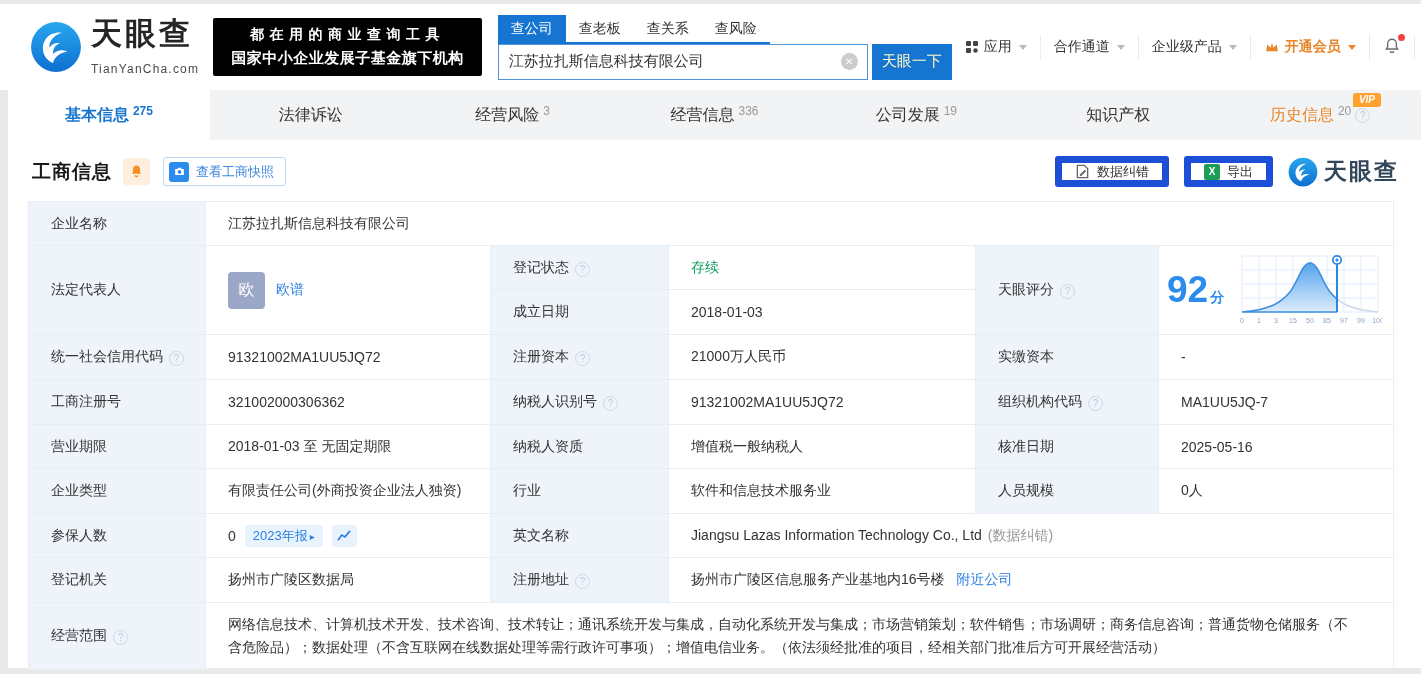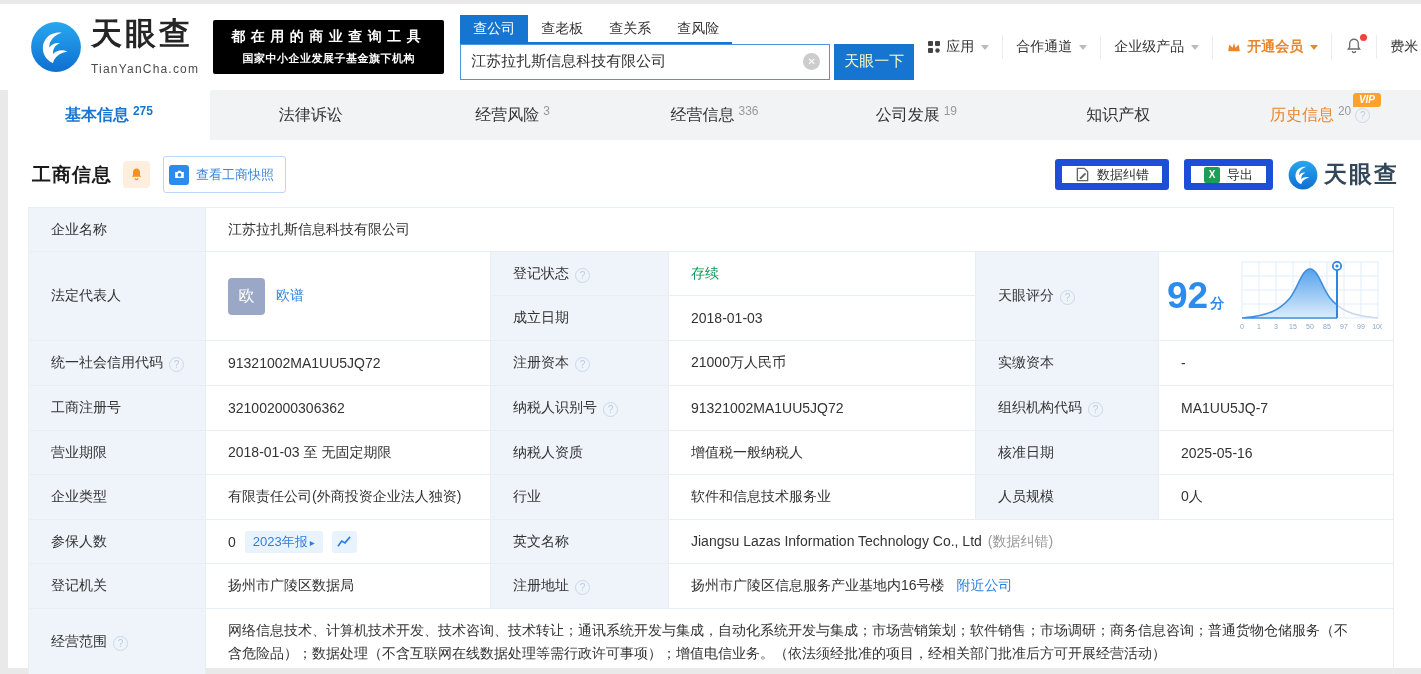--- a/index.html
+++ b/index.html
@@ -6,21 +6,21 @@
   body{width:1421px;height:674px;background:#e9e9e9;overflow:hidden;
        font-family:"Liberation Sans","DejaVu Sans",sans-serif;color:#333;}
   a{text-decoration:none}
   
   .header{margin-top:4px;background:#fff;height:86px;display:flex;align-items:center;padding-left:30px}
   .logo-wrap{display:flex;align-items:center;gap:9px}
   .logo-text .cn{font-size:31px;font-weight:bold;color:#252525;letter-spacing:3px;line-height:1}
   .logo-text .en{font-size:12px;color:#4a4a4a;letter-spacing:1.2px;margin-top:13px}
   .banner{margin-left:14px;background:#000000;color:#fff;padding:8px 18px;text-align:center;border-radius:2px}
   .banner .l1{font-size:14px;font-weight:bold;letter-spacing:5.5px;white-space:nowrap}
-  .banner .l2{font-size:11px;font-weight:bold;letter-spacing:.5px;margin-top:5px;white-space:nowrap}
+  .banner .l2{font-size:15px;font-weight:bold;letter-spacing:.5px;margin-top:5px;white-space:nowrap}
   .search-area{margin-left:16px}
   .search-tabs{display:flex;width:fit-content;border-bottom:2px solid #1775d2}
   .stab{font-size:14px;height:27px;line-height:27px;padding:0 13px;color:#333;cursor:pointer}
   .stab.active{background:#1775d2;color:#fff}
   .search-row{display:flex;align-items:center;margin-top:0}
   .search-box{width:370px;height:36px;border:1px solid #4e94db;display:flex;align-items:center;background:#fff}
   .search-input{flex:1;border:none;outline:none;font-size:15px;padding:0 10px;color:#333;font-family:inherit}
   .clear-ic{width:17px;height:17px;border-radius:50%;background:#ccc;color:#fff;font-size:10px;line-height:17px;
             text-align:center;margin-right:9px;cursor:pointer}
   .clear-ic::after{content:"✕"}
@@ -44,21 +44,21 @@
              font-style:italic;padding:1px 6px 2px;border-radius:3px 3px 3px 0}
   .q{display:inline-block;width:15px;height:15px;border:1px solid #ccd8e8;border-radius:50%;color:#bccbdf;
      font-size:10px;line-height:13px;text-align:center;cursor:pointer;flex:none}
   .q::after{content:"?"}
   
   .content{margin-left:8px;background:#fff;height:528px}
   .toolbar{display:flex;align-items:center;padding:16px 22px 6px 24px}
   .sec-title{font-size:19px;font-weight:bold;color:#1a1a1a;letter-spacing:1px}
   .bell-chip{width:27px;height:27px;background:#fdeedd;border-radius:4px;margin-left:11px;display:flex;
              align-items:center;justify-content:center;cursor:pointer}
-  .snap-btn{margin-left:13px;height:37px;border:1px solid #bcd7f7;border-radius:3px;display:flex;align-items:center;
+  .snap-btn{margin-left:13px;height:29px;border:1px solid #bcd7f7;border-radius:3px;display:flex;align-items:center;
             padding:0 11px 0 5px;gap:7px;background:#fff;color:#3f87dd;font-size:13px;cursor:pointer}
   .cam-chip{width:20px;height:20px;background:#2b8ced;border-radius:3px;display:flex;align-items:center;justify-content:center}
   .toolbar-right{margin-left:auto;display:flex;align-items:center;gap:15px}
   .tool-btn{height:31px;border:7px solid #1d4ed8;border-radius:3px;background:#fff;display:flex;align-items:center;
             padding:0 13px;gap:7px;font-size:13px;color:#333;cursor:pointer}
   .excel-chip{width:16px;height:16px;background:#1d9e57;border-radius:2px;color:#fff;font-size:10px;font-weight:bold;
               display:flex;align-items:center;justify-content:center}
   .brand-mini{display:flex;align-items:center;gap:6px;font-size:23px;font-weight:bold;color:#33475b;letter-spacing:2px}
   
   .itable{border-collapse:collapse;table-layout:fixed;width:1365px;margin:8px 0 0 20px;font-size:14px}

